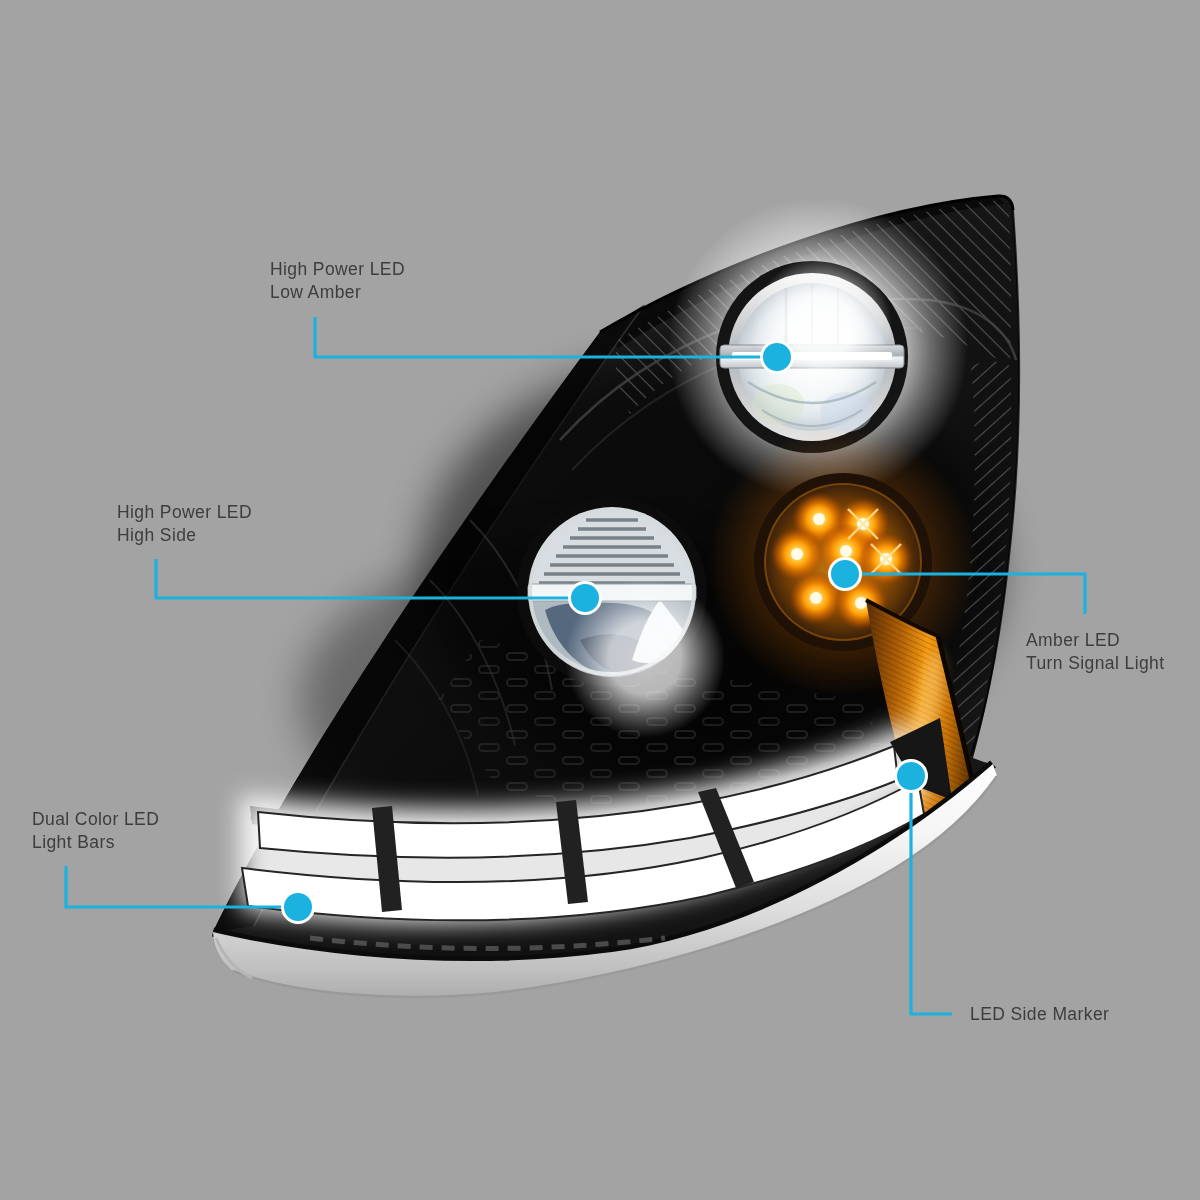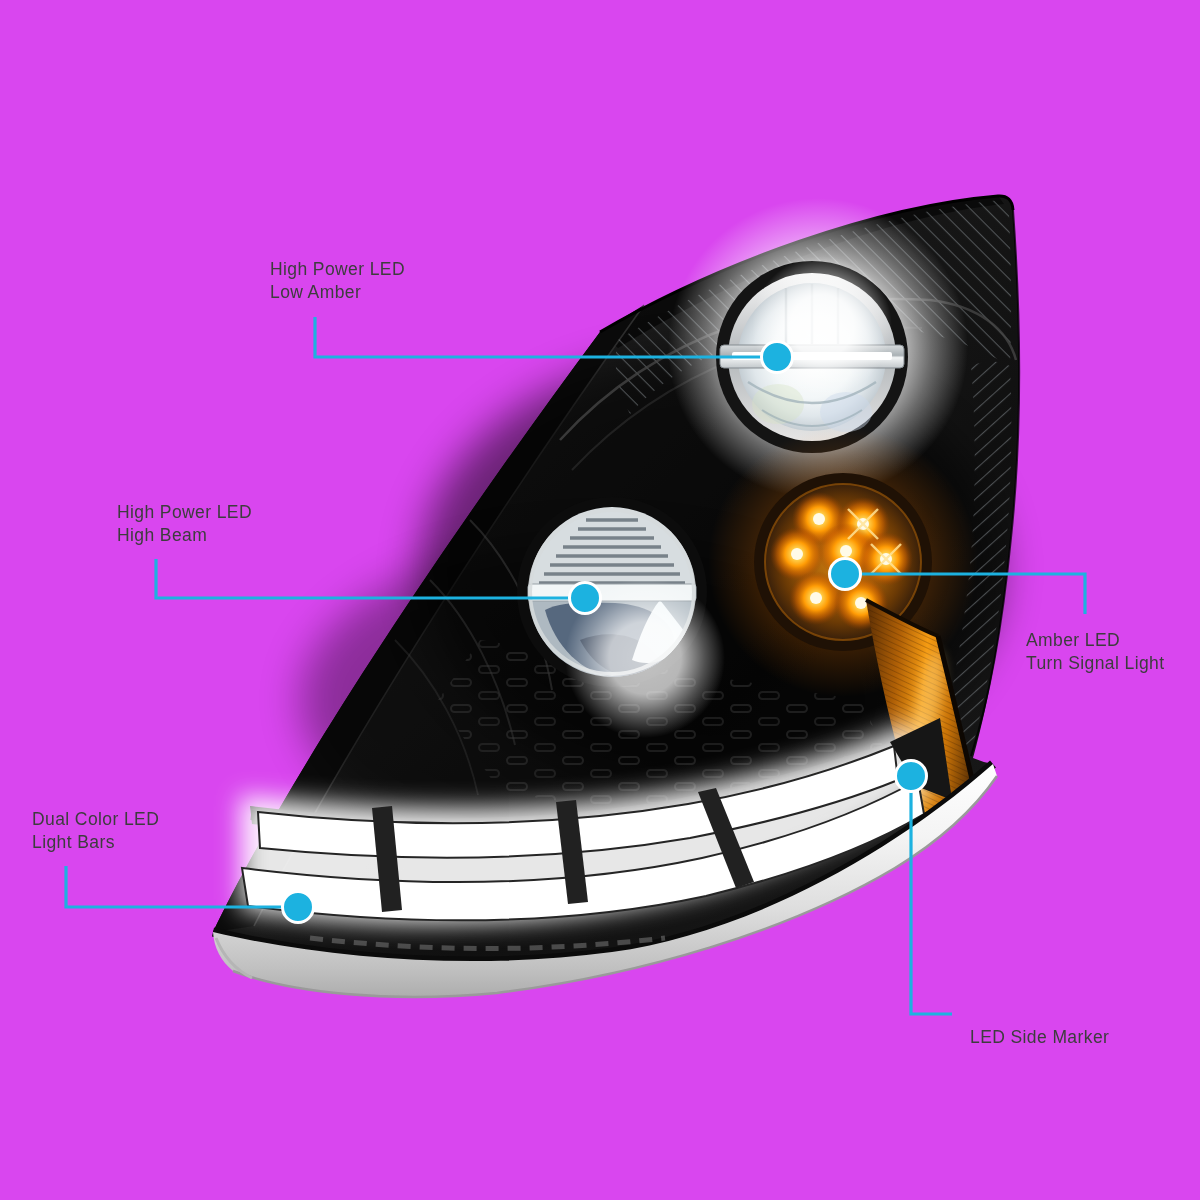--- a/index.html
+++ b/index.html
@@ -1,27 +1,27 @@
 <!DOCTYPE html>
 <html style="--accent: #1cb2e0; --label-color: #3d3d3d;"><head>
 <meta charset="utf-8">
 <style>
   html,body{margin:0;padding:0;background:#ffffff;}
-  .stage{position:relative;width:1200px;height:1200px;background:#d946ef;overflow:hidden;
+  .stage{position:relative;width:1200px;height:1200px;background:#a3a3a3;overflow:hidden;
          font-family:"Liberation Sans",sans-serif;}
   svg.art{position:absolute;left:0;top:0;width:1200px;height:1200px;display:block;}
   .label{position:absolute;color:var(--label-color,#3d3d3d);font-size:17.5px;line-height:23px;
          letter-spacing:.4px;white-space:nowrap;}
   .callout-line{stroke:var(--accent,#1cb2e0);stroke-width:3.2;fill:none;}
   .callout-dot{fill:var(--accent,#1cb2e0);stroke:#ffffff;stroke-width:3;}
   #label-low-beam{left:270px;top:258px;}
   #label-high-beam{left:117px;top:501px;}
   #label-light-bars{left:32px;top:808px;}
   #label-turn-signal{left:1026px;top:629px;}
-  #label-side-marker{left:970px;top:1003px;margin-top:23px;}
+  #label-side-marker{left:970px;top:1003px;}
 </style>
 </head>
 <body>
 
 <div class="stage">
 
   <svg class="art" viewBox="0 0 1200 1200" aria-hidden="true">
     <defs>
       <linearGradient id="bodyGrad" x1="0" y1="0" x2="1" y2="1">
         <stop offset="0" stop-color="#2e2e2e"></stop>
@@ -284,21 +284,21 @@
       </g>
     </g>
   </svg>
 
   <div class="label" id="label-low-beam">
     <div>High Power LED</div>
     <div>Low Amber</div>
   </div>
   <div class="label" id="label-high-beam">
     <div>High Power LED</div>
-    <div>High Beam</div>
+    <div>High Side</div>
   </div>
   <div class="label" id="label-turn-signal">
     <div>Amber LED</div>
     <div>Turn Signal Light</div>
   </div>
   <div class="label" id="label-light-bars">
     <div>Dual Color LED</div>
     <div>Light Bars</div>
   </div>
   <div class="label" id="label-side-marker">

